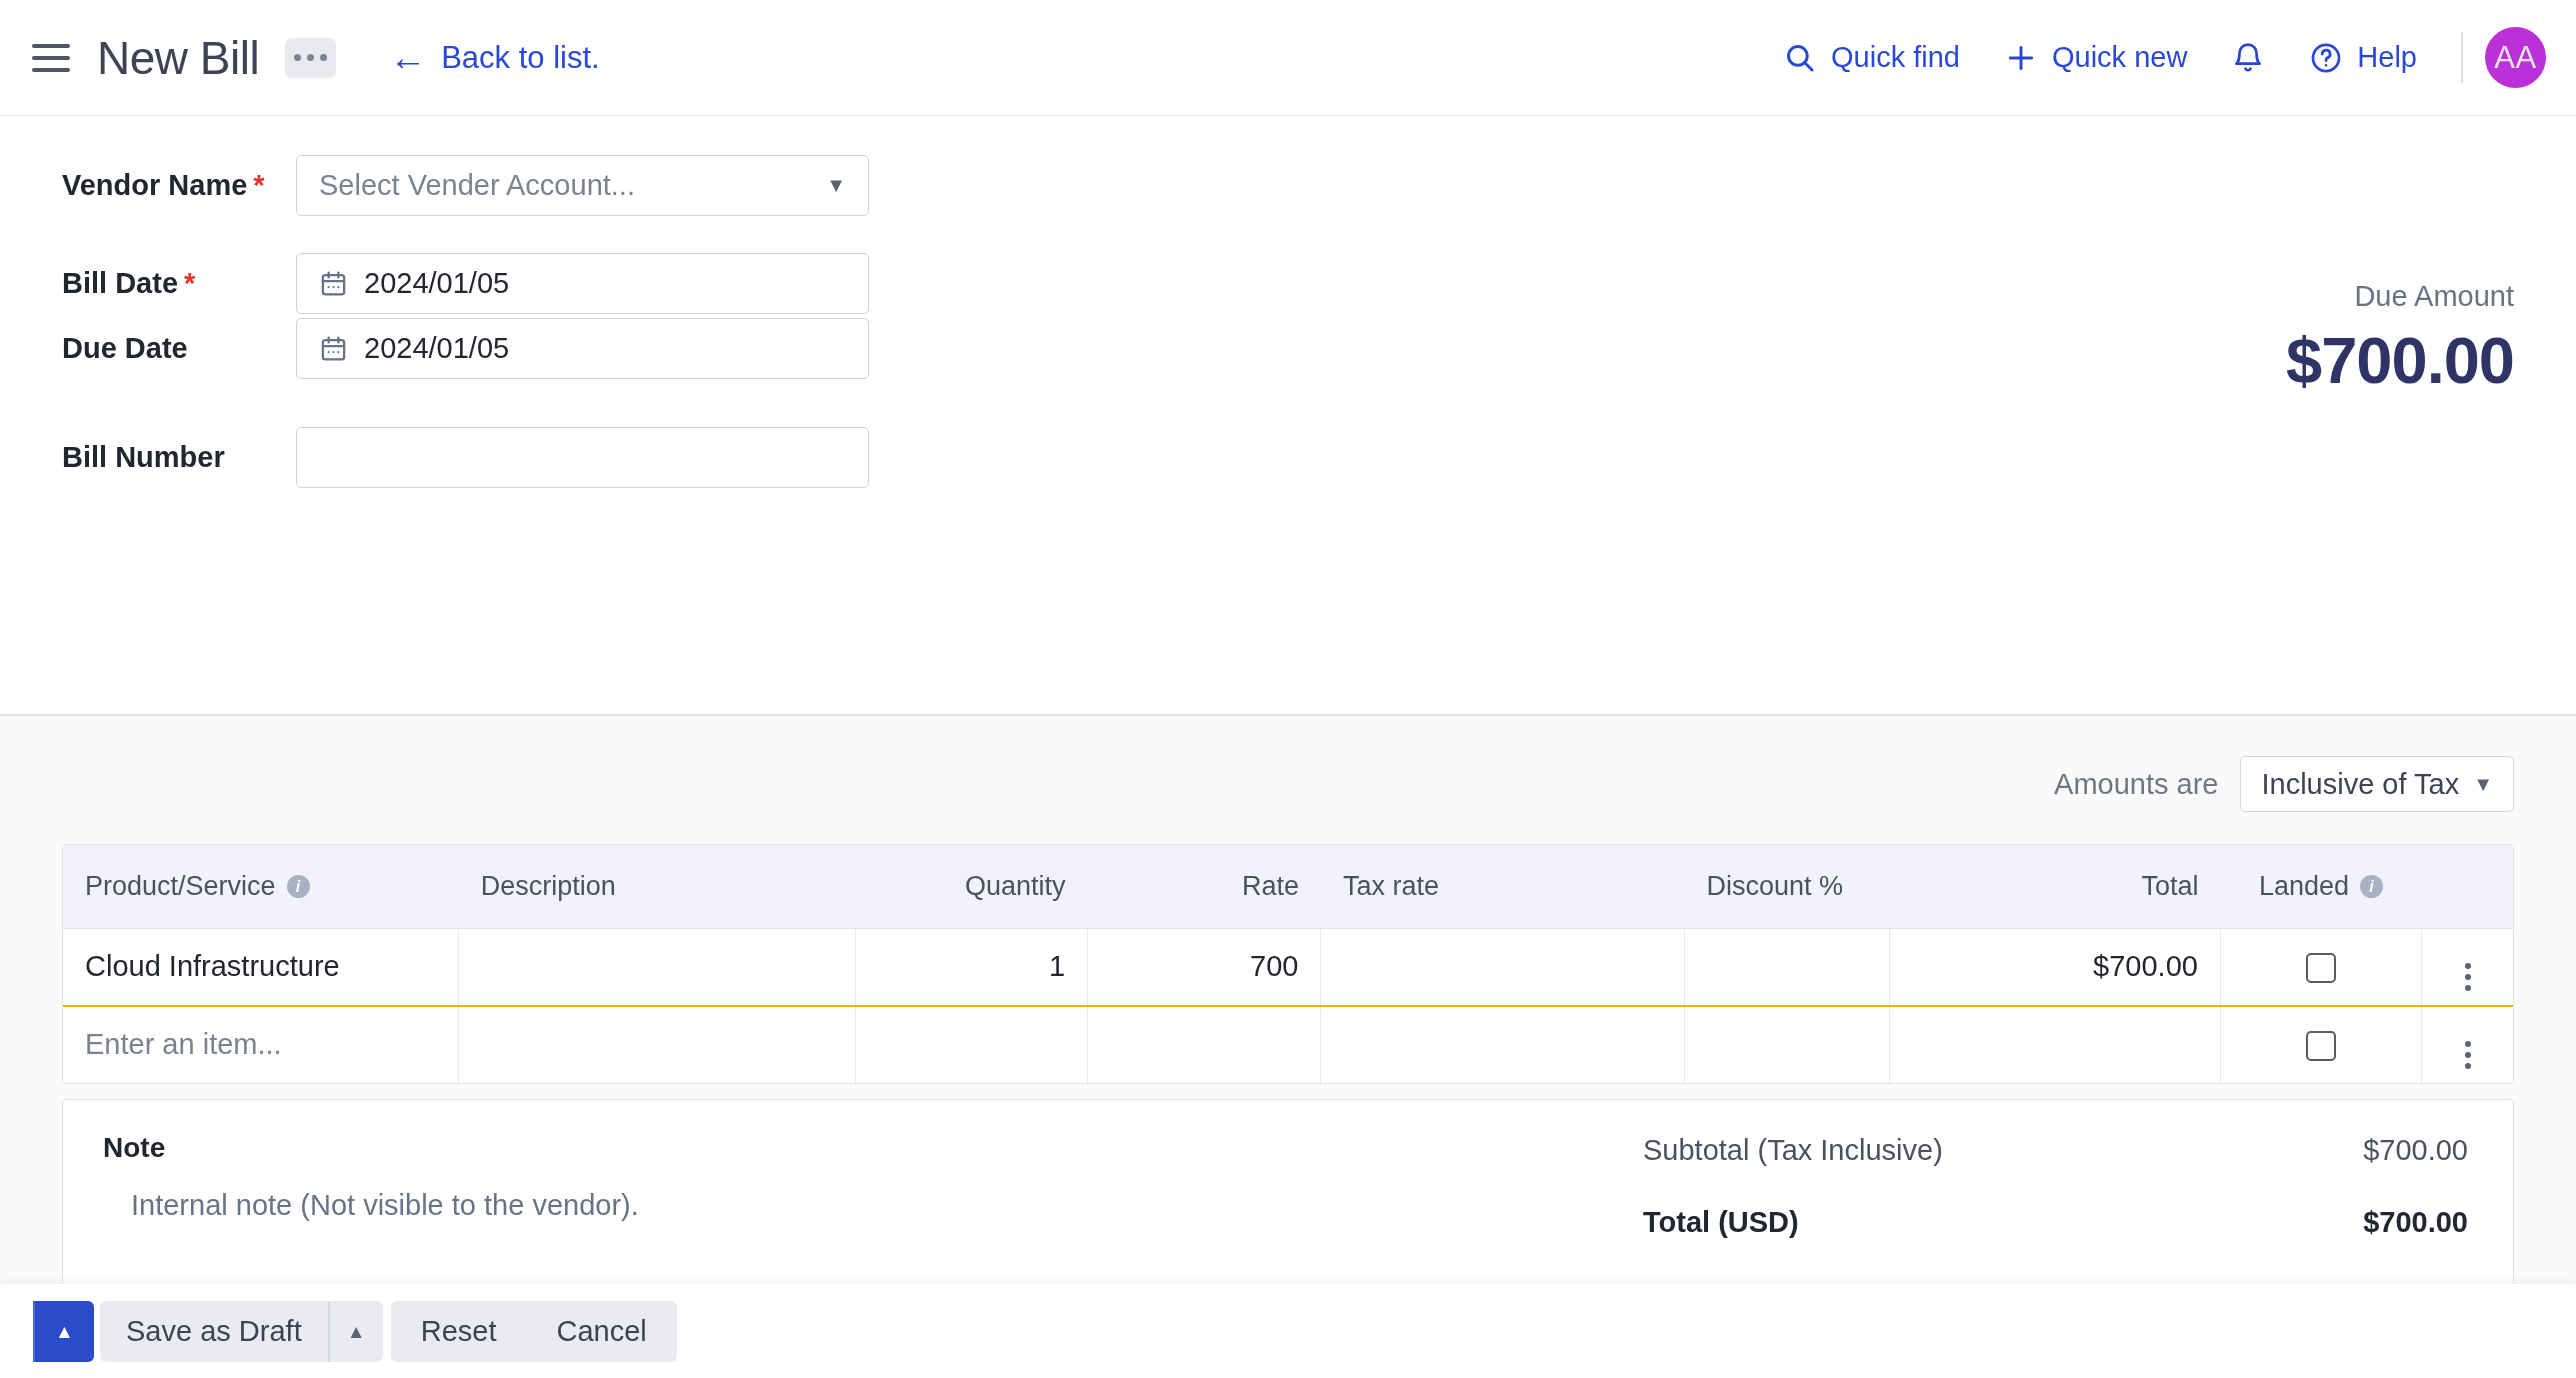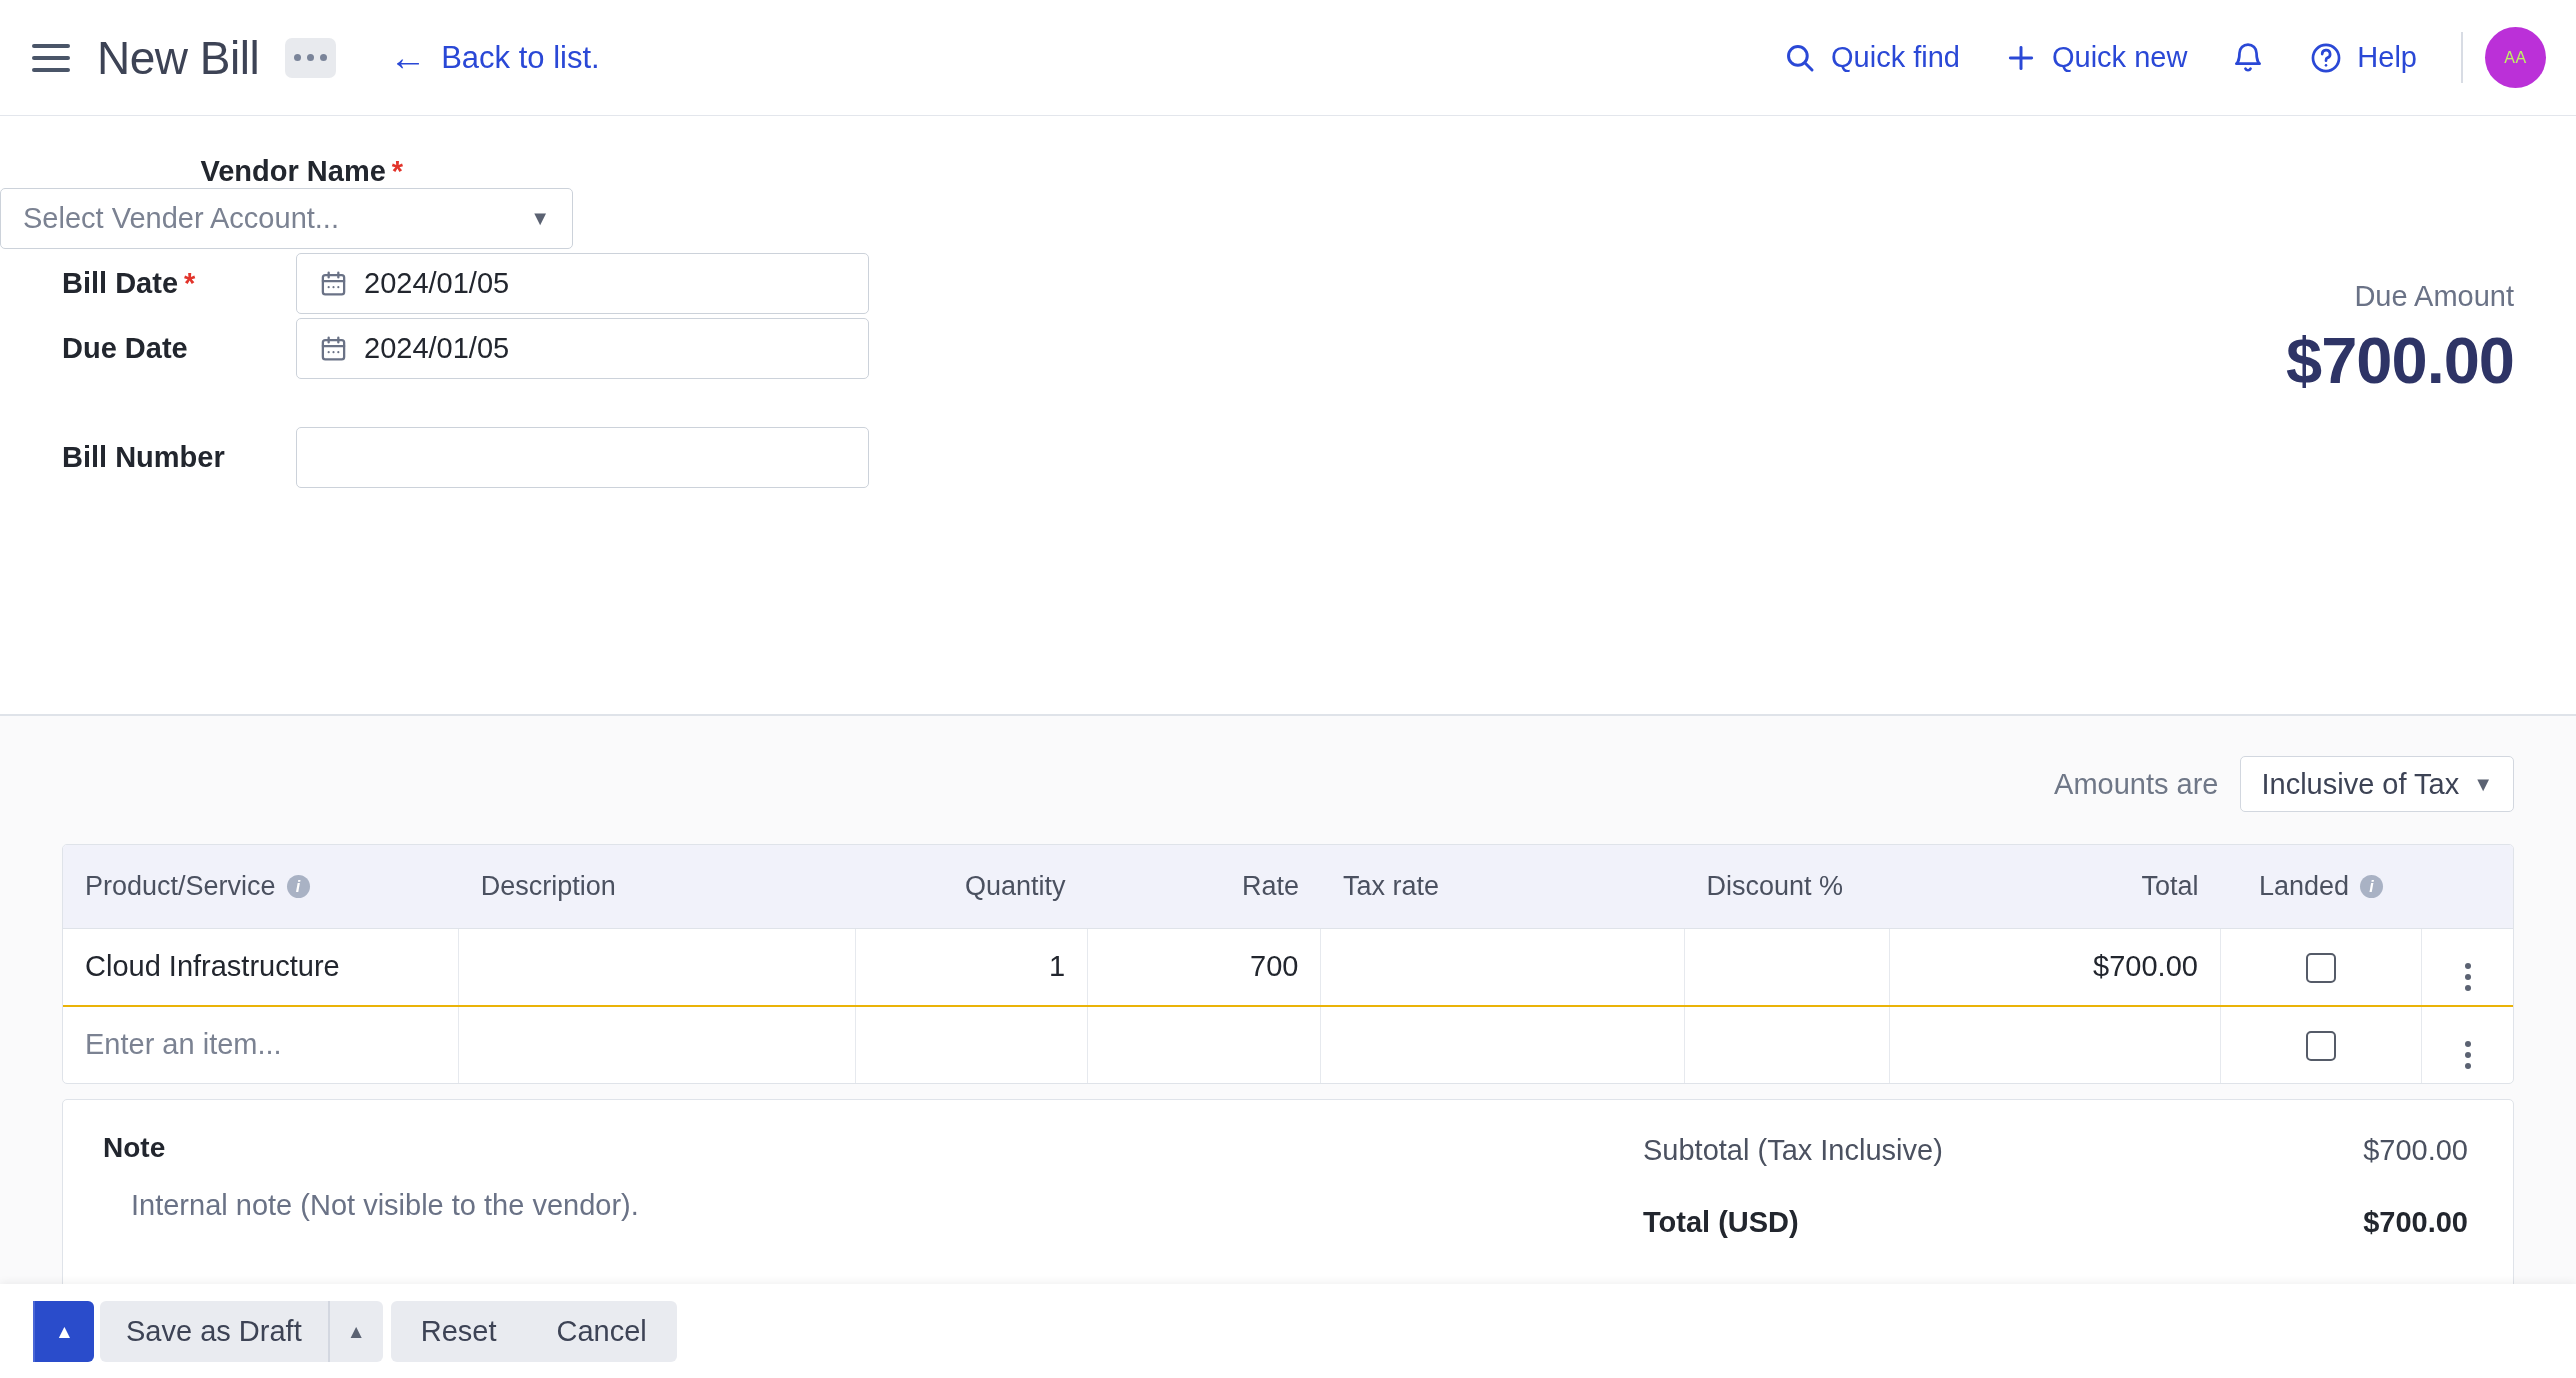--- a/index.html
+++ b/index.html
@@ -25,22 +25,22 @@
      display:flex; align-items:center; justify-content:center; gap:6px; cursor:pointer; }
   .dots-btn i { width:7px; height:7px; border-radius:50%; background:#7a8499; display:block; }
   .back-link { margin-left:53px; display:flex; align-items:center; gap:15px; cursor:pointer; }
   .back-arrow { font-size:37px; color:#2a48d6; line-height:1; }
   .back-text { font-size:31px; color:#2a48d6; }
 
   .top-right { margin-left:auto; display:flex; align-items:center; gap:0; padding-right:30px; }
   .tr-item { display:flex; align-items:center; gap:14px; color:#2a48d6; font-size:29px; cursor:pointer; padding:0 22px; }
   .tr-icon { display:flex; align-items:center; justify-content:center; }
   .divider-v { width:2px; height:51px; background:#d8dce4; margin:0 22px; }
-  .avatar { width:61px; height:61px; border-radius:50%; background:#bb30d8; color:#bef264;
-    display:flex; align-items:center; justify-content:center; font-size:16px; letter-spacing:0.5px; cursor:pointer; }
+  .avatar { width:61px; height:61px; border-radius:50%; background:#bb30d8; color:#e5e5e5;
+    display:flex; align-items:center; justify-content:center; font-size:31px; letter-spacing:0.5px; cursor:pointer; }
 
   
   .form-section { position:absolute; top:116px; left:0; width:2576px; height:599px; background:#fff; }
   .form-row { position:absolute; display:flex; align-items:center; }
   .form-label { width:296px; padding-left:62px; font-size:29px; color:#22262e; font-weight:bold; }
   .req { color:#e2342b; font-weight:bold; margin-left:6px; }
   .field {
     width:573px; height:61px; border:1px solid #ccd2da; border-radius:5px; background:#fff;
     display:flex; align-items:center; padding:0 22px; font-size:29px; color:#3d4355; cursor:text;
   }
@@ -174,21 +174,21 @@
         </span>
         <span>Help</span>
       </div>
       <div class="divider-v"></div>
       <div class="avatar">AA</div>
     </div>
   </div>
 
   <div class="form-section">
 
-    <div class="form-row" style="top:39px; left:0;flex-direction:column;">
+    <div class="form-row" style="top:39px; left:0;">
       <div class="form-label">
         <span>Vendor Name</span><span class="req">*</span>
       </div>
       <div class="field select">
         <span class="ph">Select Vender Account...</span>
         <span class="caret">▼</span>
       </div>
     </div>
 
     <div class="form-row" style="top:137px; left:0;">

